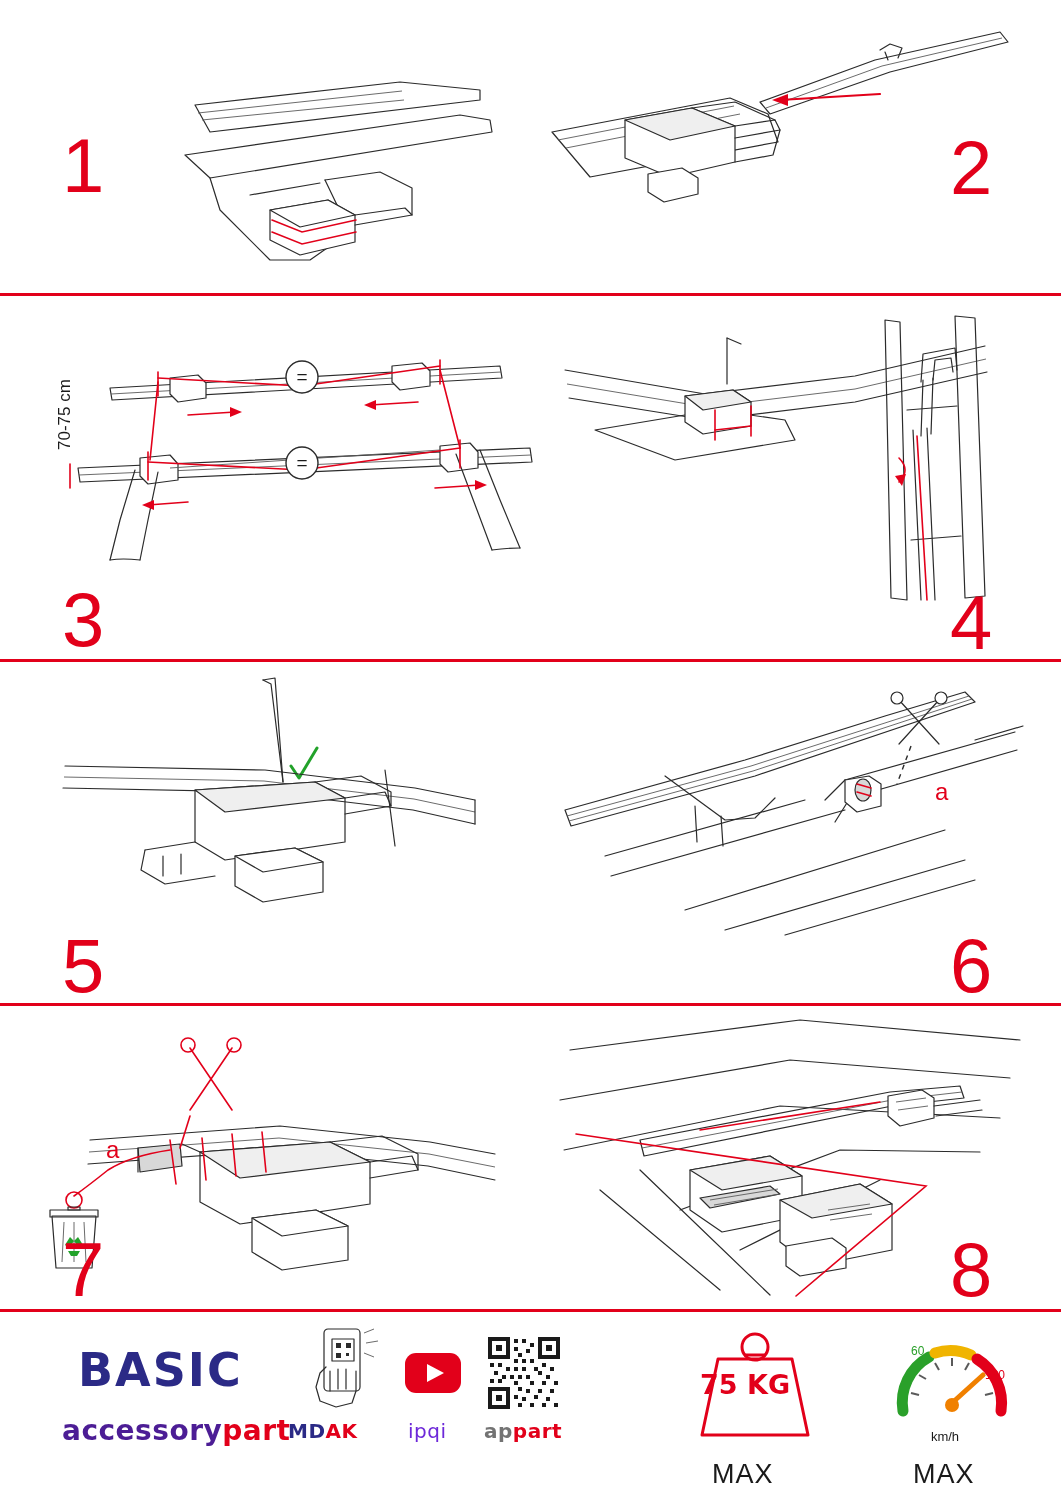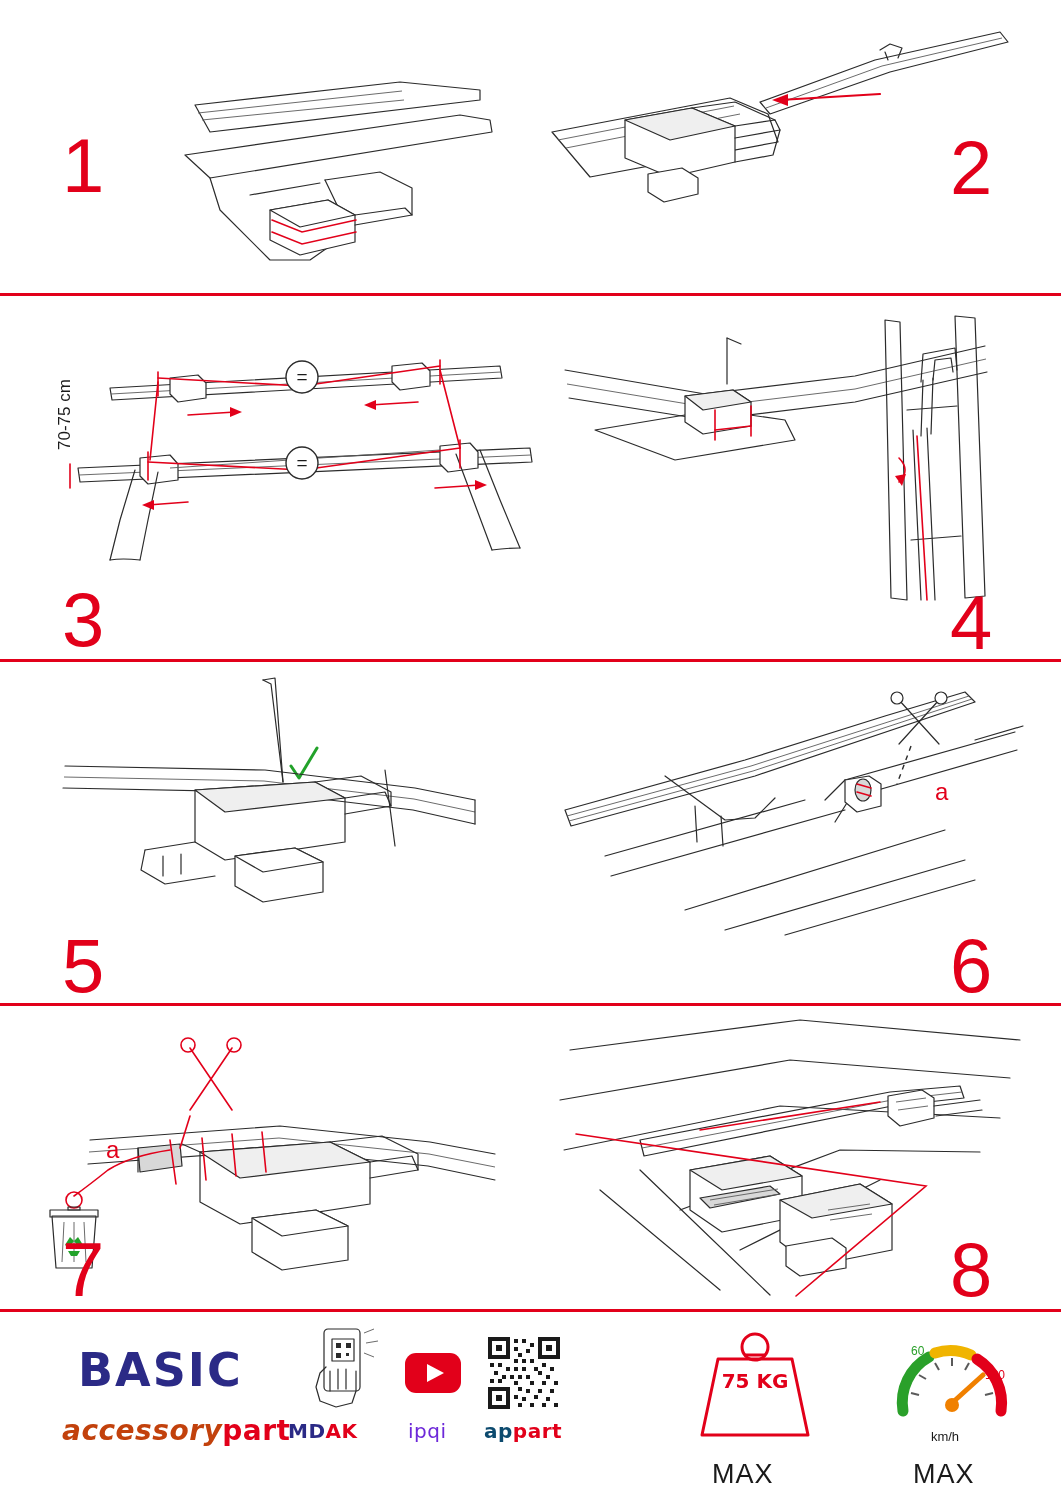--- a/index.html
+++ b/index.html
@@ -57,48 +57,48 @@
     position: absolute; left: 78px; top: 34px;
     font-family: "DejaVu Sans", sans-serif;
     font-size: 46px; font-weight: 700; letter-spacing: 2px;
     color: #2b2a86;
   }
   .brand-accessory {
     position: absolute; left: 62px; top: 105px;
     font-family: "DejaVu Sans", sans-serif;
     font-size: 28px; font-weight: 700; letter-spacing: 0.5px;
   }
-  .brand-accessory .a1 { color: #c2410c; font-style: italic; }
+  .brand-accessory .a1 { color: #4c1d95; }
   .brand-accessory .a2 { color: #e2001a; }
 
   .logo-label {
     position: absolute;
     font-family: "DejaVu Sans", sans-serif;
     font-size: 20px; font-weight: 700; letter-spacing: 0.5px;
     color: #2b2a86;
   }
   .lbl-mdak  { left: 288px; top: 110px; }
   .lbl-ipqi  { left: 408px; top: 110px; color: #6d28d9; font-weight: 400; }
   .lbl-apline{ left: 484px; top: 110px; }
-  .lbl-apline .k { color: #0c4a6e; }
+  .lbl-apline .k { color: #737373; }
   .lbl-apline .r { color: #e2001a; }
 
   .maxlabel {
     position: absolute;
     font-family: "Liberation Sans", sans-serif;
     font-size: 27px; color: #1a1a1a; letter-spacing: 1px;
   }
   .max1 { left: 712px; top: 150px; }
   .max2 { left: 913px; top: 150px; }
 
   .weight-text {
     position: absolute; left: 700px; top: 60px;
-    width: 110px; text-align: center;
+    width: 110px; text-align: left;
     font-family: "DejaVu Sans", sans-serif;
-    font-size: 20px; font-weight: 700; color: #e2001a;
+    font-size: 27px; font-weight: 700; color: #e2001a;
   }
   .kmh-text {
     position: absolute; left: 905px; top: 120px;
     width: 80px; text-align: center;
     font-family: "Liberation Sans", sans-serif;
     font-size: 13px; color: #1a1a1a;
   }
   .label-a {
     font-family: "Liberation Sans", sans-serif;
     font-size: 24px; fill: #e2001a;

